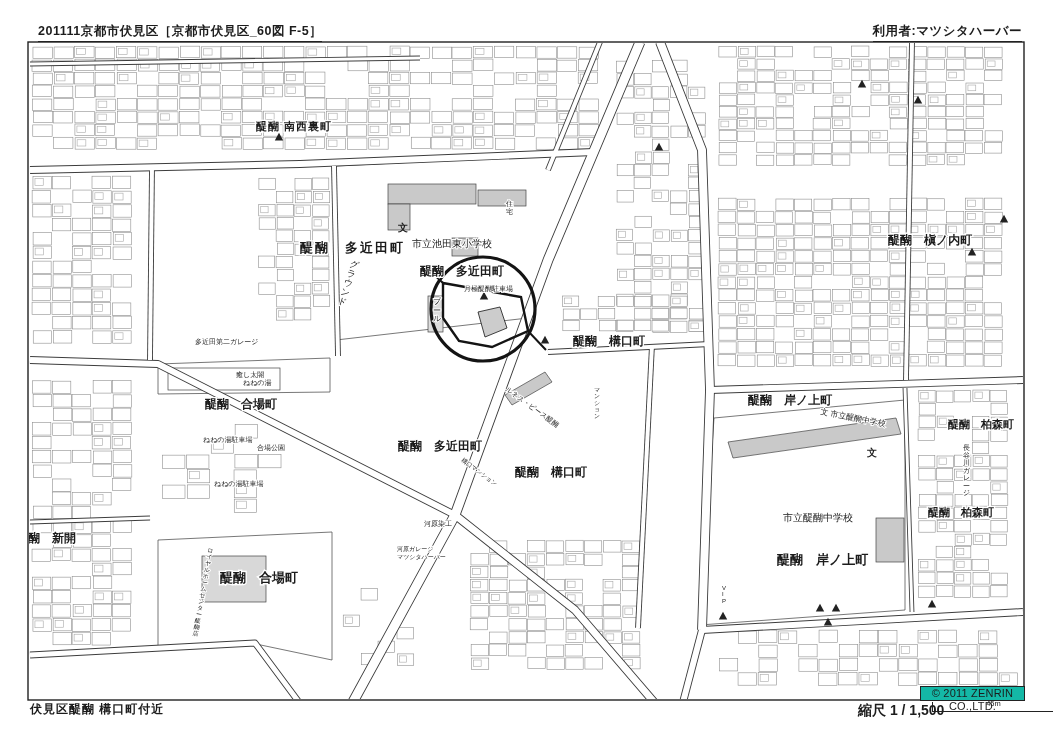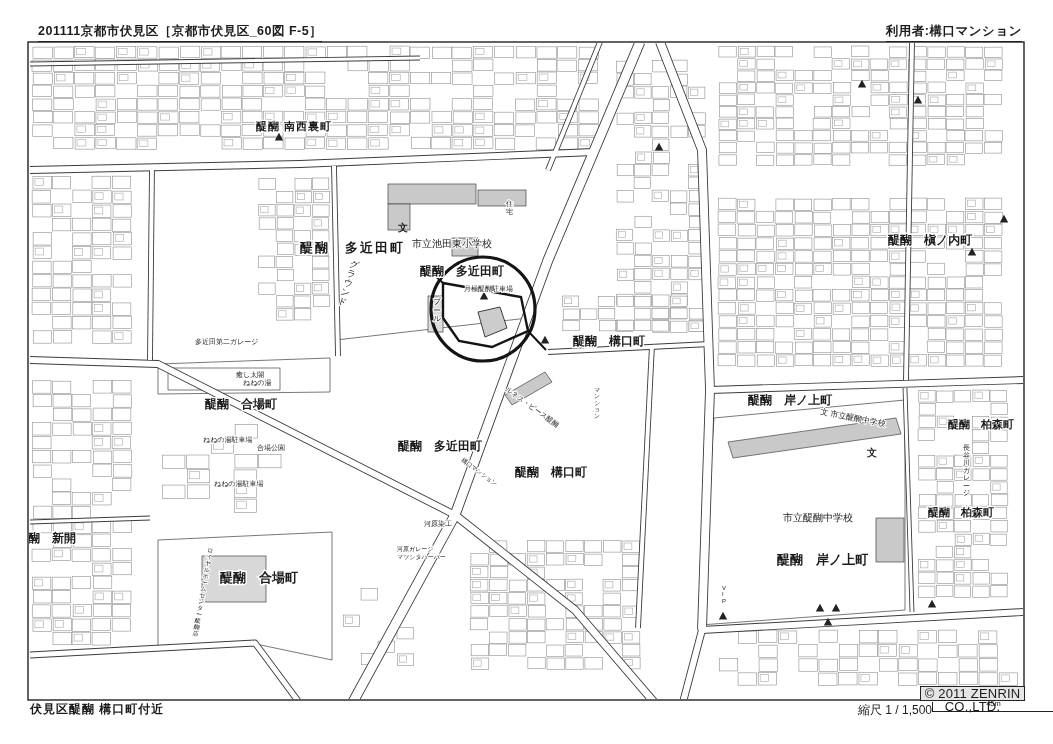--- a/index.html
+++ b/index.html
@@ -4,35 +4,35 @@
 <style>
   html,body{margin:0;padding:0;background:#e8e8e8;}
   .page{position:relative;width:1053px;height:744px;background:#ffffff;overflow:hidden;
         font-family:"Liberation Sans","DejaVu Sans",sans-serif;color:#1c1c1c;}
   .hdr{position:absolute;top:23px;font-size:12.5px;font-weight:600;letter-spacing:.5px;
        border-bottom:1.2px solid #222;padding-bottom:1px;white-space:nowrap;margin-left:8px;}
   .hdr-left{left:30px;}
   .hdr-right{right:31px;}
   .ftr{position:absolute;white-space:nowrap;}
   .ftr-left{left:30px;top:701px;font-size:12px;font-weight:600;letter-spacing:1px;}
-  .ftr-scale{left:858px;top:702px;font-size:12px;font-weight:400;text-align:center;}
+  .ftr-scale{left:858px;top:702px;font-size:14px;font-weight:700;text-align:center;}
   .scalebar{position:absolute;left:932px;top:702px;width:89px;height:9px;
             border-left:1.2px solid #222;border-right:1.2px solid #222;border-bottom:1.2px solid #222;padding-left:32px;}
   .scalebar span{position:absolute;left:0;right:0;top:-3px;text-align:center;font-size:7.5px;color:#222;}
-  .copyright{position:absolute;left:920px;top:686px;width:103px;height:13px;background:#e5e5e5;
-             border:1px solid #222;font-size:13px;line-height:13px;text-align:center;
+  .copyright{position:absolute;left:920px;top:686px;width:103px;height:13px;background:#14b8a6;
+             border:1px solid #222;font-size:11px;line-height:13px;text-align:center;
              letter-spacing:.2px;z-index:5;}
   svg{position:absolute;left:0;top:0;}
 </style>
 </head>
 <body>
 <div class="page">
 
 <div class="hdr hdr-left">201111京都市伏見区［京都市伏見区_60図 F-5］</div>
-<div class="hdr hdr-right">利用者:構口マンション</div>
+<div class="hdr hdr-right">利用者:マツシタハーバー</div>
 
 <svg id="map-svg" width="1053" height="744" viewBox="0 0 1053 744">
       <defs>
         <clipPath id="frame">
           <rect x="29" y="43" width="994" height="656"></rect>
         </clipPath>
       </defs>
       <g clip-path="url(#frame)">
         <g stroke="#8f8f8f" stroke-width="0.6" fill="#fff">
           <rect x="32.9524391685391" y="47.13880658202749" width="19.4" height="11.4"></rect>

